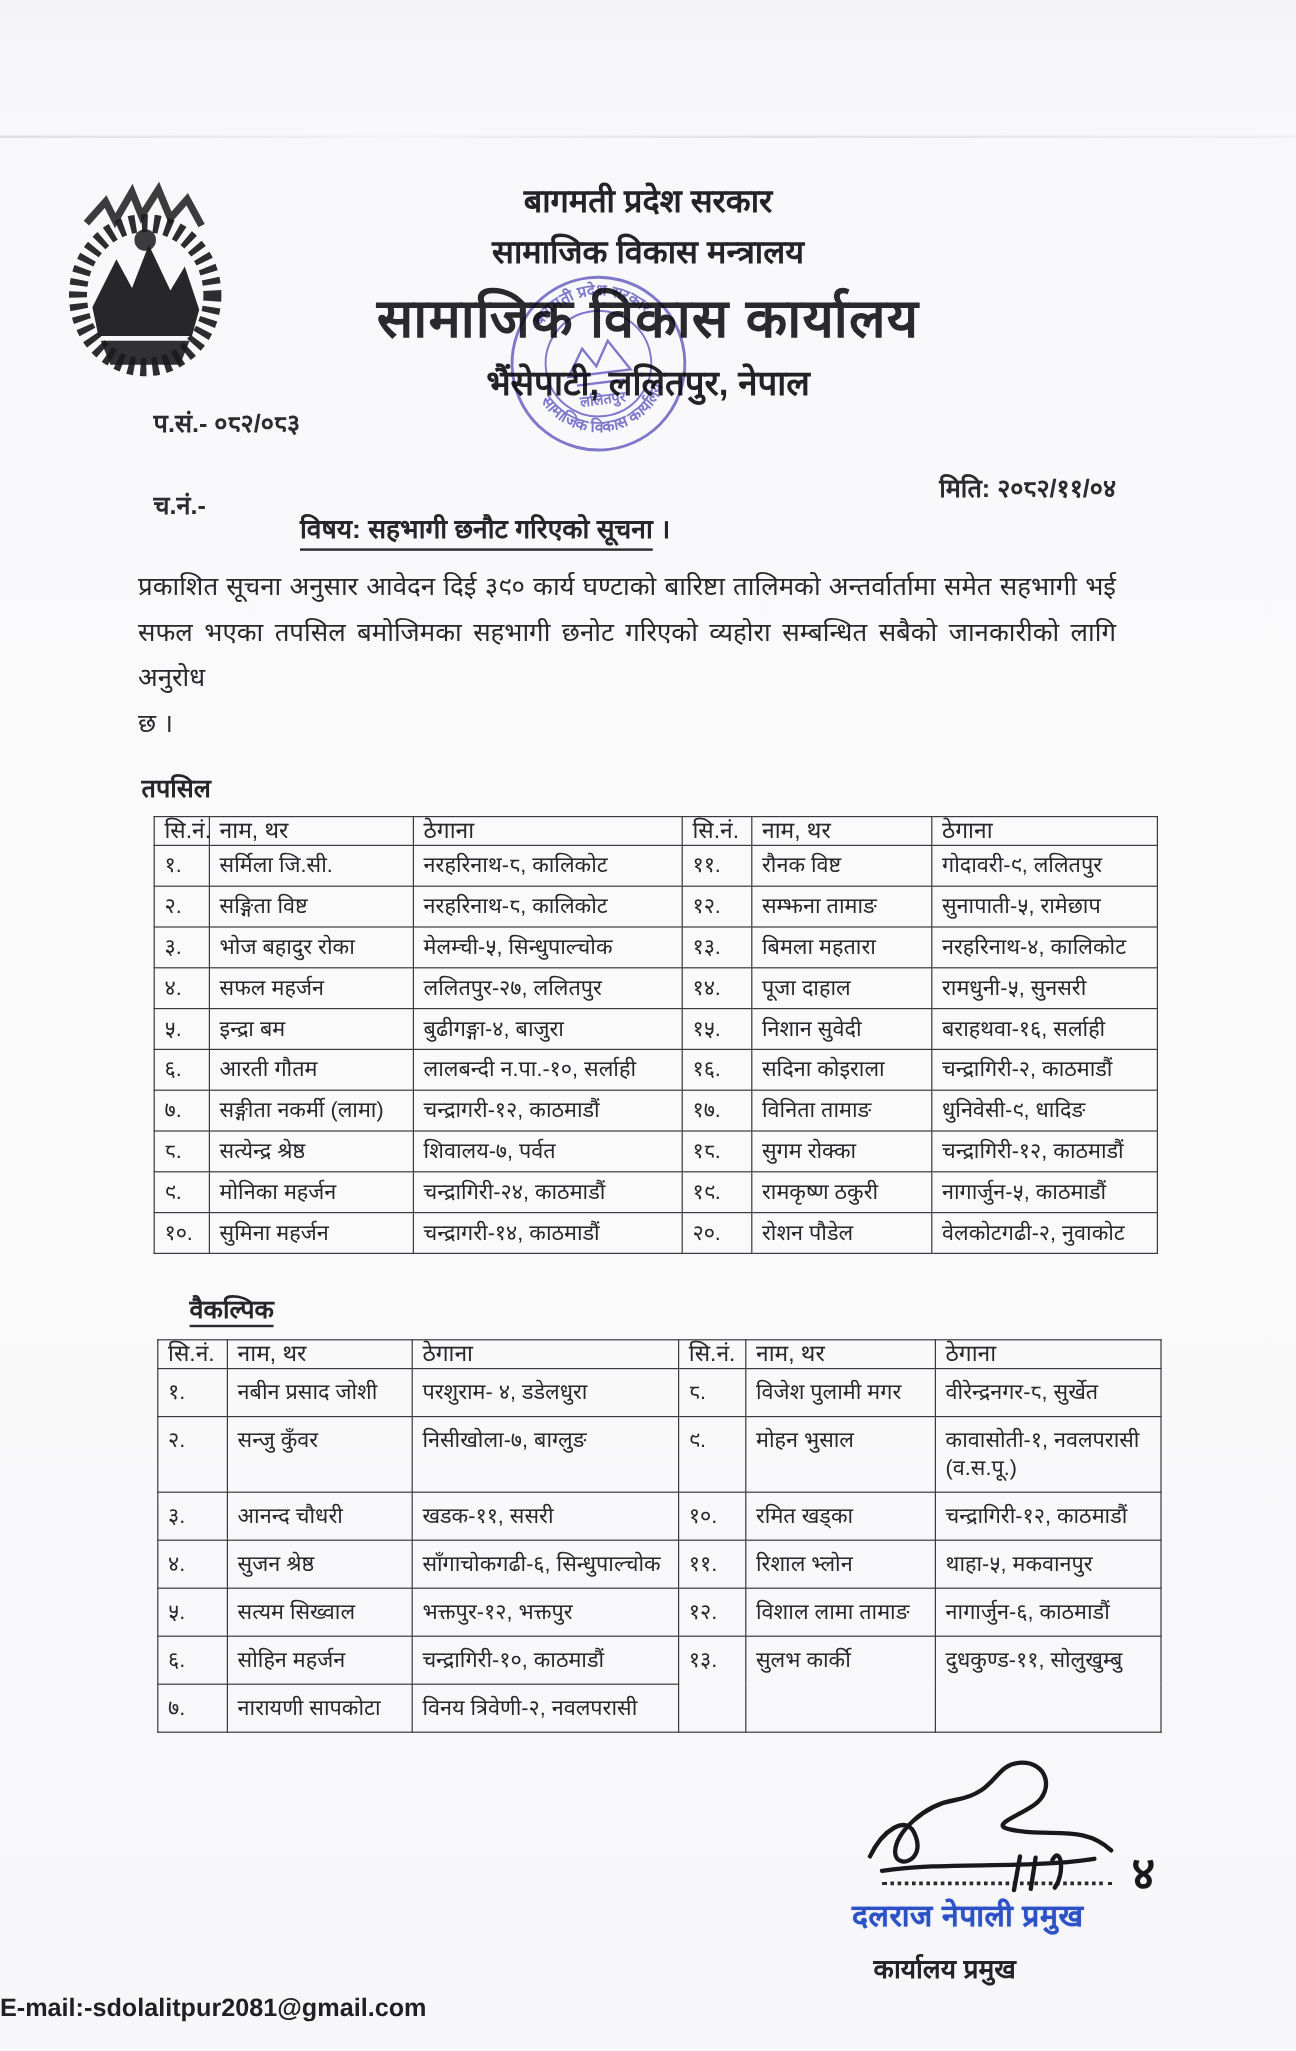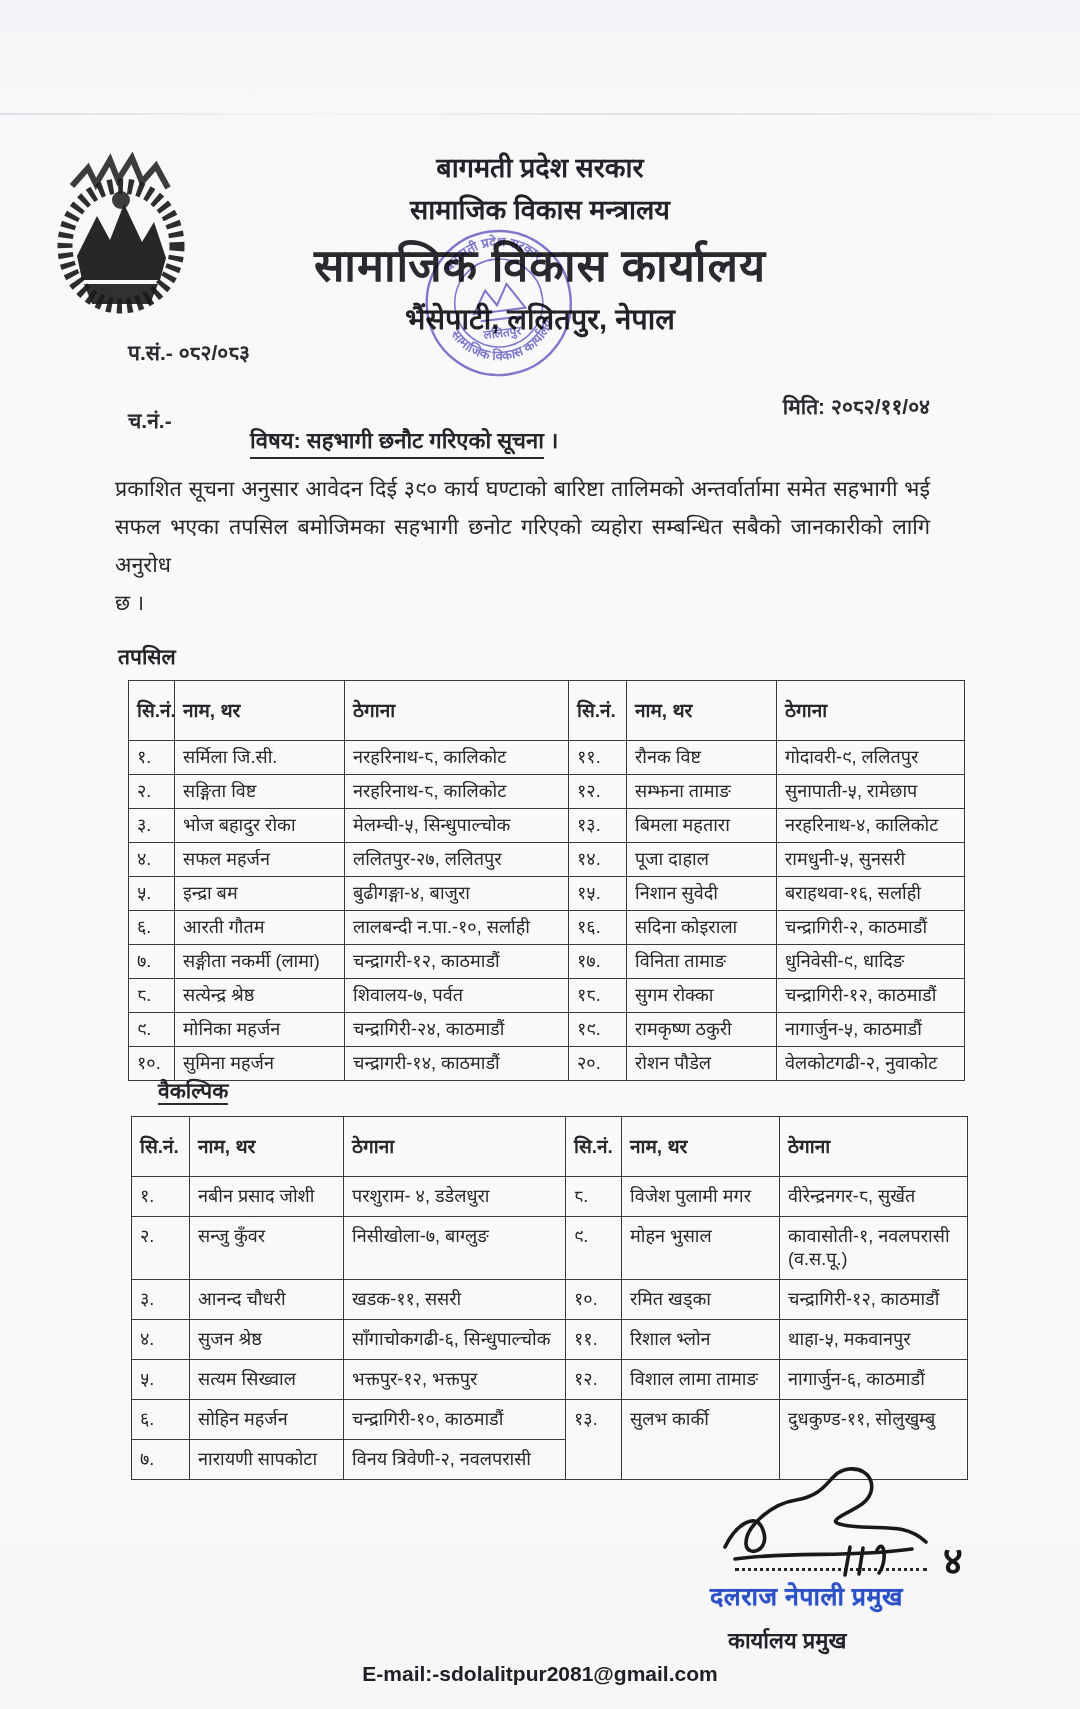--- a/index.html
+++ b/index.html
@@ -41,35 +41,35 @@
   .sec-label{font-size:21px;font-weight:bold;color:#26262a;}
   .sec-tapasil{left:118px;top:642px;}
   .sec-alt{left:118px;top:1076px;}
   .sec-alt span{border-bottom:2.2px solid #2b2b30;padding-bottom:1px;margin-left:40px;}
 
   table{border-collapse:collapse;table-layout:fixed;background:transparent;}
   #main-table{left:128px;top:680px;width:836px;}
   #alt-table{left:131px;top:1116px;width:836px;}
   th,td{border:1.5px solid #3a3a3e;padding:5px 8px;vertical-align:top;
     font-size:18px;line-height:23px;color:#28282c;text-align:left;}
-  th{font-size:19px;font-weight:bold;padding:18px 8px;}
+  th{font-size:19px;font-weight:normal;padding:0 8px;}
   #main-table td{white-space:nowrap;}
   #alt-table td{padding:8px 8px;}
   
   #alt-table tbody tr:nth-child(6) td:nth-child(n+4){border-bottom:none;}
   #alt-table tbody tr:nth-child(7) td:nth-child(n+4){border-top:none;}
 
   
   .sig-line{left:735px;top:1546px;width:192px;height:22px;border-bottom:3.5px dotted #2b2b2b;}
   .sig-svg{left:700px;top:1452px;}
   .name-stamp{left:710px;top:1578px;font-size:25px;font-weight:bold;color:#2c50c6;
     letter-spacing:.5px;text-shadow:0 0 1px rgba(44,80,198,.55);text-align:center;}
   .sig-title{left:728px;top:1624px;font-size:22px;font-weight:bold;color:#242428;}
 
-  .email{left:0;right:0;top:1662px;text-align:center;font-size:21px;font-weight:bold;color:#202024;}
+  .email{left:0;right:0;top:1662px;font-size:21px;font-weight:bold;color:#202024;}
 
   .seal text{font-weight:bold;}
 </style>
 </head>
 <body>
 
 <div class="page">
   <div class="scan-line"></div>
 
   <div class="abs emblem">

